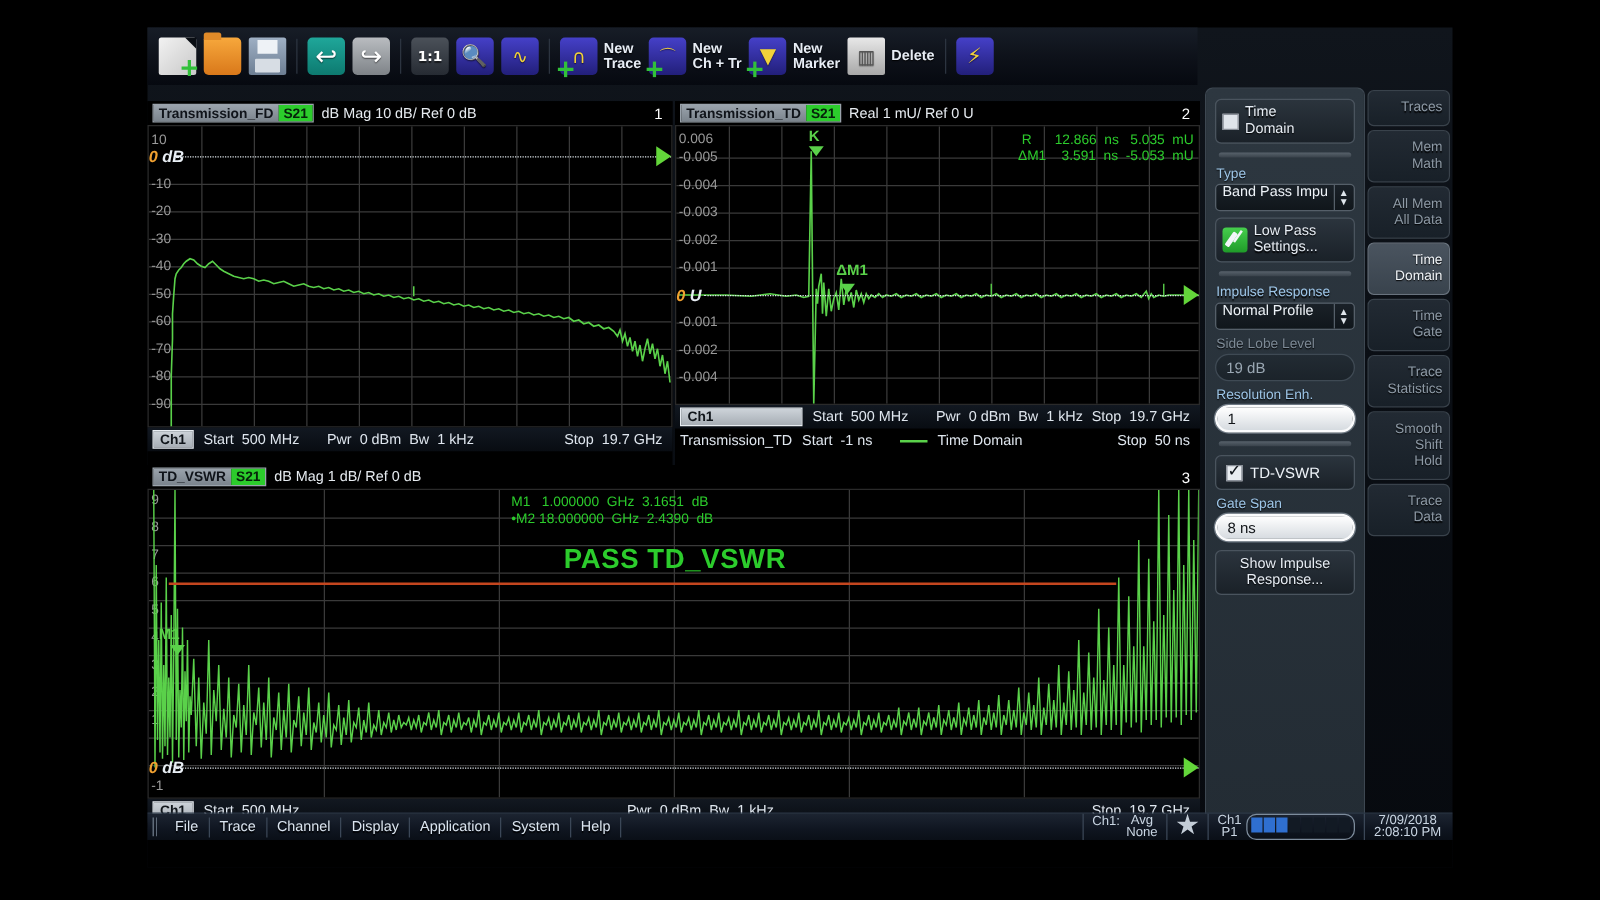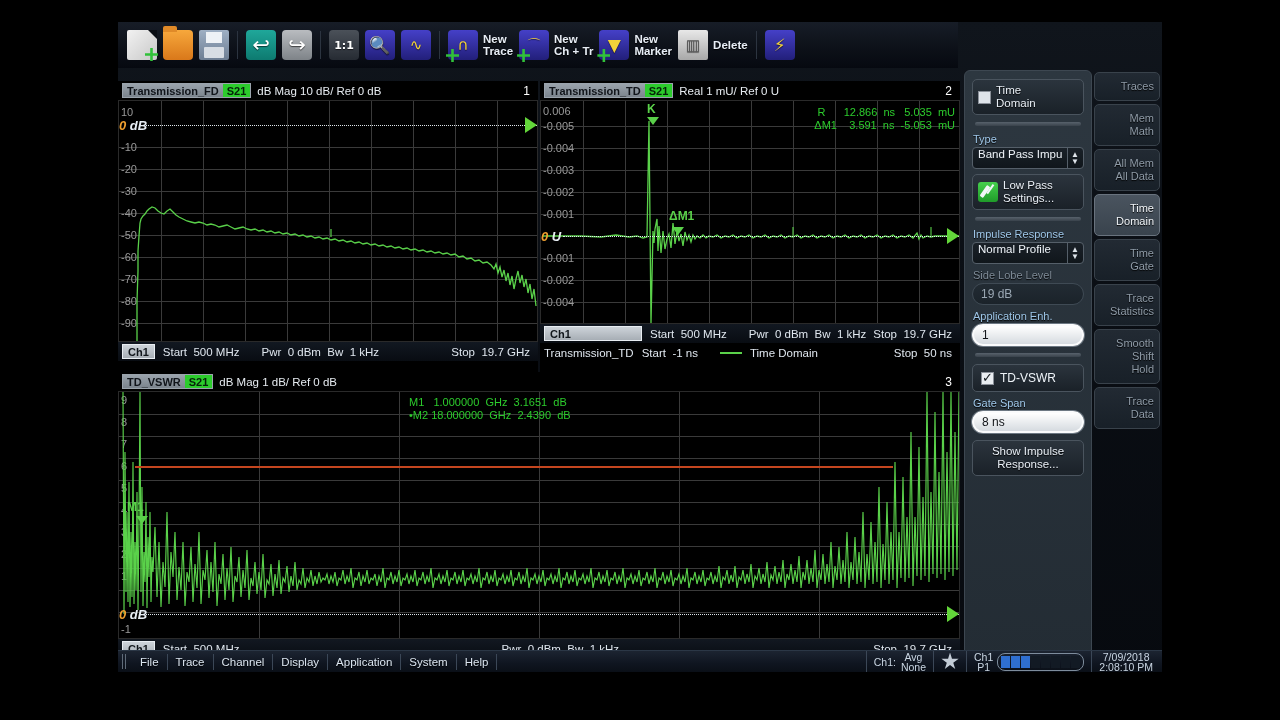--- a/index.html
+++ b/index.html
@@ -179,21 +179,21 @@
     position:absolute;left:0;bottom:22px;width:1044px;height:22px;
     background:linear-gradient(180deg,#1c2431 0%,#0f1520 60%,#0a0f17 100%);
     border-top:1px solid #2b3746;display:flex;align-items:center;
   }
   #menubar{display:flex;align-items:center;height:100%;padding-left:4px;}
   .grip{width:5px;height:15px;background:repeating-linear-gradient(90deg,#5f6b79 0 1px,transparent 1px 3px);margin-right:5px;}
   .mi{color:#dbe5f0;font-size:11.5px;padding:0 8px;height:16px;display:flex;align-items:center;
     border-right:1px solid #3b4757;cursor:pointer;text-shadow:0 1px 1px #000;}
   .mi:first-of-type{border-left:1px solid #3b4757;}
   #statusright{margin-left:auto;display:flex;align-items:center;height:100%;padding-right:2px;}
-  .stcell{display:flex;align-items:center;height:100%;padding:0 7px;border-left:1px solid #3b4757;color:#c9d5e2;font-size:10.5px;}
+  .stcell{display:flex;height:100%;padding:0 7px;border-left:1px solid #3b4757;color:#c9d5e2;font-size:10.5px;}
   .twoline{display:flex;flex-direction:column;line-height:10px;align-items:center;}
   .star{width:18px;height:18px;background:#c3ccd6;
     clip-path:polygon(50% 0%,61% 35%,98% 35%,68% 57%,79% 91%,50% 70%,21% 91%,32% 57%,2% 35%,39% 35%);}
   .bargraph{display:flex;gap:1px;border:1px solid #7d8c9c;border-radius:8px;padding:2px 3px;margin-left:4px;}
   .bargraph i{width:9px;height:12px;background:#121a24;display:block;}
   .bargraph i.on{background:#2f6fd0;}
   #botstrip{position:absolute;left:0;bottom:0;width:1044px;height:22px;background:#000;}
 </style>
 </head>
 <body>
@@ -302,21 +302,21 @@
 
       <div class="tc-label">Impulse Response</div>
       <div class="tc-combo">
         <span class="cval">Normal Profile</span>
         <span class="spin">▲<br>▼</span>
       </div>
 
       <div class="tc-label dim">Side Lobe Level</div>
       <div class="tc-ro">19 dB</div>
 
-      <div class="tc-label">Application Enh.</div>
+      <div class="tc-label">Resolution Enh.</div>
       <div class="tc-edit">1</div>
 
       <div class="tc-sep"></div>
 
       <div class="tc-check">
         <span class="cbox"></span>
         <span>TD-VSWR</span>
       </div>
 
       <div class="tc-label">Gate Span</div>
@@ -549,20 +549,21 @@
       <span class="ylab" style="top:237px;">-1</span>
 
       <div class="limitline" style="left:16px;width:758px;top:74px;"></div>
 
       <div class="refline" style="top:222px;"></div>
       <span class="reflab" style="top:222px;">0<span class="u"> dB</span></span>
       <div class="refmark" style="top:222px;"></div>
 
       <span class="markerbox" style="left:290px;top:4px;">M1   1.000000  GHz  3.1651  dB
 •M2 18.000000  GHz  2.4390  dB</span>
+      <span class="passtext" style="left:332px;top:42px;">PASS  TD_VSWR</span>
 
       <span class="mlabel" style="left:8px;top:108px;">M1</span>
       <div class="mtri" style="left:17px;top:124px;"></div>
 
       <svg width="842" height="248" style="position:absolute;left:0;top:0;">
         <polyline fill="none" stroke="#5ad14a" stroke-width="1.15" points="
         4,0 5,222 6,60 7,200 8,120 9,210 10,90 11,215 12,140 13,205 14,70 15,212 16,150 17,198 18,100 19,218
         20,130 21,0 22,200 23,95 24,214 25,160 26,190 27,110 28,216 29,145 30,185 31,120 32,210 33,165 34,180
         36,135 38,205 40,150 42,215 44,170 46,195 48,120 50,212 52,160 54,185 56,140 58,208 60,175 62,198
         64,150 66,214 68,180 70,190 72,155 74,210 76,172 78,196 80,140 82,212 84,178 86,188 88,158 90,206

